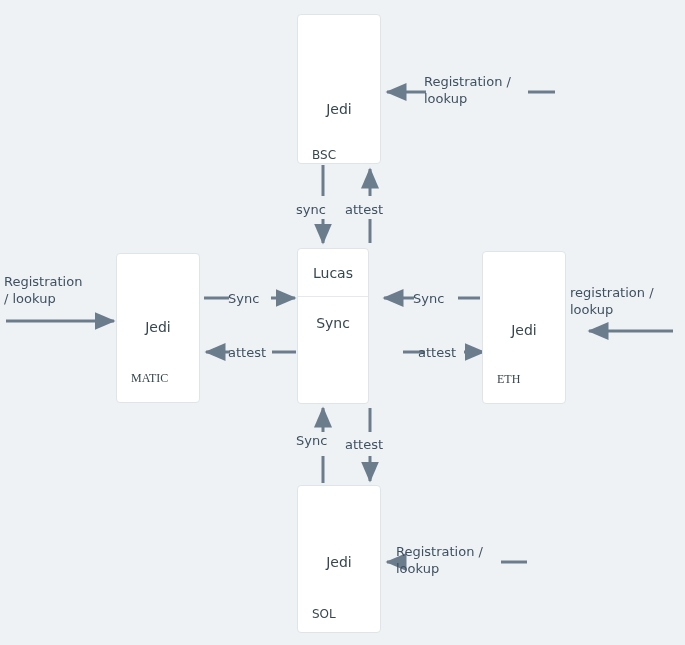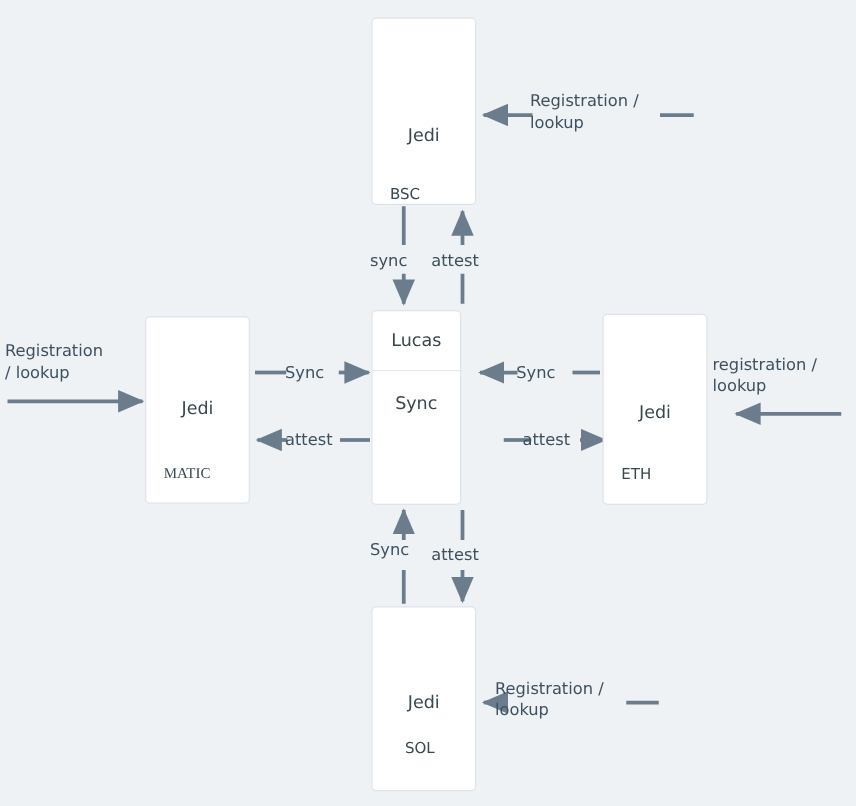--- a/index.html
+++ b/index.html
@@ -153,26 +153,26 @@
     <div class="node-sub" style="top:117px;font-family:Liberation Serif, serif;">MATIC</div>
   </div>
 
   <div class="node" style="left:297px; top:248px; width:72px; height:156px;">
     <div class="split-top">Lucas</div>
     <div class="split-bottom">Sync</div>
   </div>
 
   <div class="node" style="left:482px; top:251px; width:84px; height:153px;">
     <div class="node-title" style="top:70px;">Jedi</div>
-    <div class="node-sub" style="top:120px;">ETH</div>
+    <div class="node-sub" style="top:120px;font-family:Liberation Serif, serif;">ETH</div>
   </div>
 
   <div class="node" style="left:297px; top:485px; width:84px; height:148px;">
     <div class="node-title" style="top:68px;">Jedi</div>
-    <div class="node-sub" style="top:105px;margin-left:12px;">SOL</div>
+    <div class="node-sub" style="top:121px;">SOL</div>
   </div>
 
   <div class="edge-label" style="left:296px; top:201px; width:55px;">sync</div>
 
   <div class="edge-label" style="left:345px; top:201px; width:52px;">attest</div>
 
   <div class="edge-label" style="left:228px; top:290px; width:46px;">Sync</div>
 
   <div class="edge-label" style="left:228px; top:344px; width:46px;">attest</div>
 

